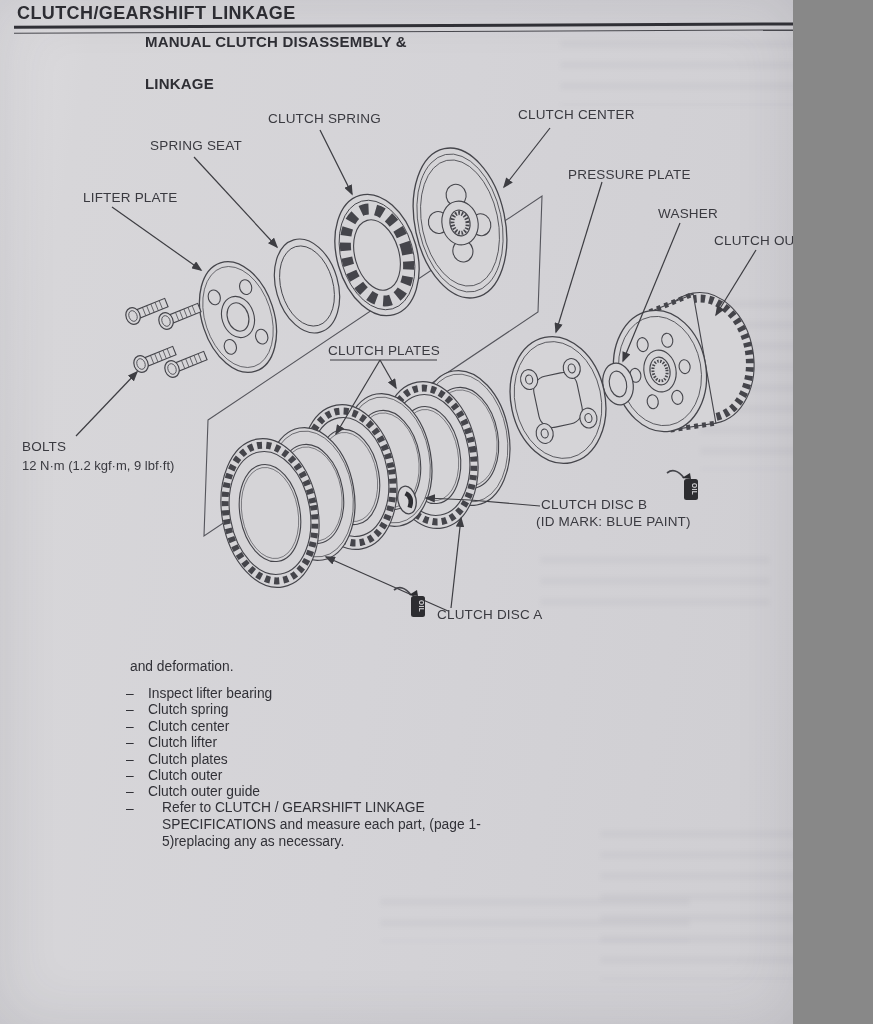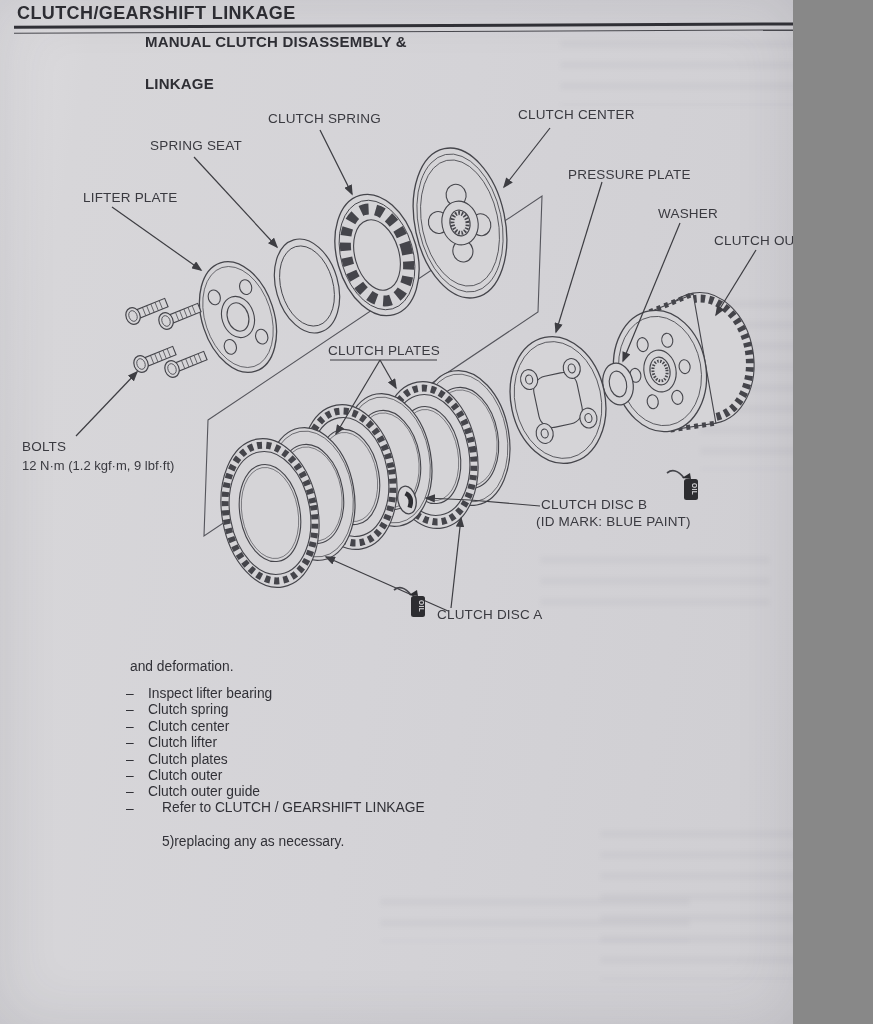--- a/index.html
+++ b/index.html
@@ -291,17 +291,17 @@
         <span class="dash">–</span>
         <span>Clutch outer guide</span>
       </div>
     <div class="row">
         <span class="dash">–</span>
       </div>
   </div>
 
   <div class="abs bodytext refer">
     <span>Refer to CLUTCH / GEARSHIFT LINKAGE</span><br>
-    <br>
+    <span>SPECIFICATIONS and measure each part, (page 1-</span><br>
     <span>5)replacing any as necessary.</span>
   </div>
 
 </div>
 
 </body></html>

